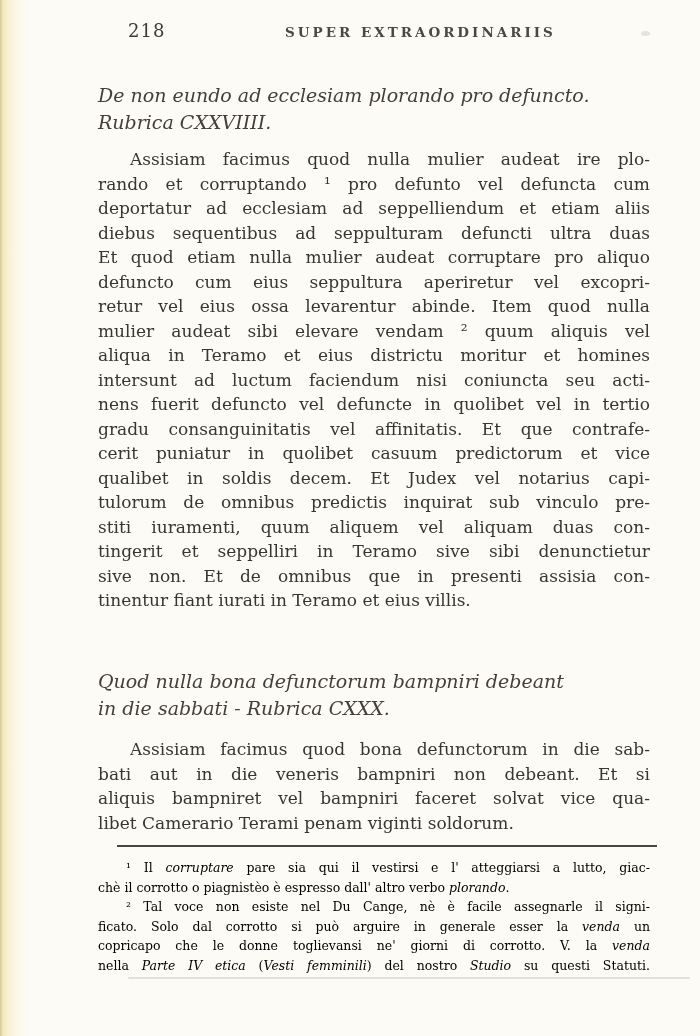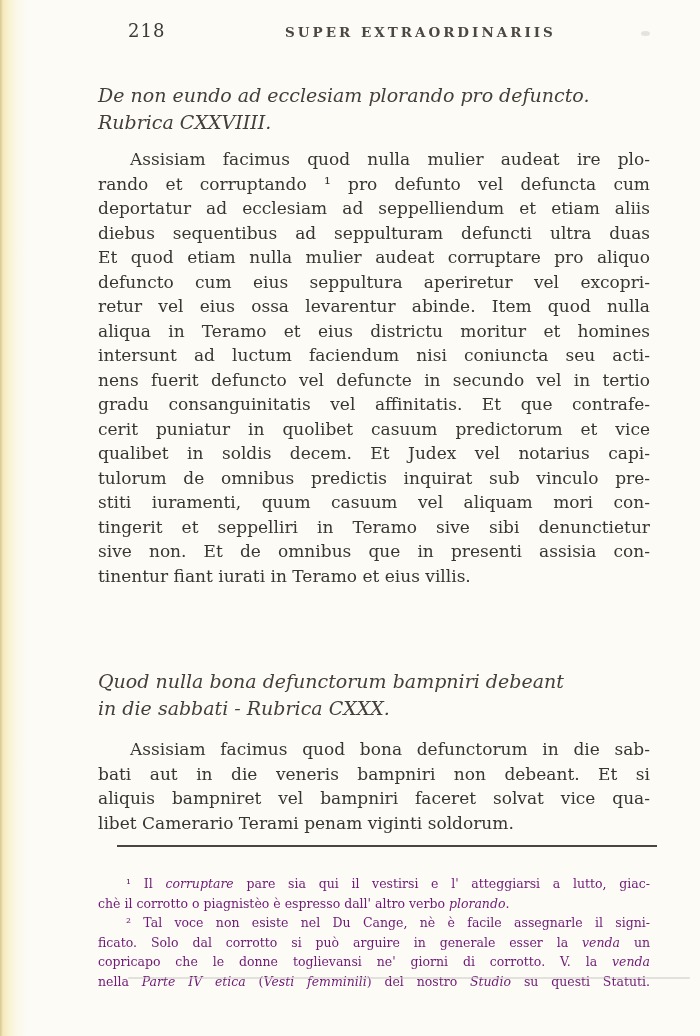--- a/index.html
+++ b/index.html
@@ -39,21 +39,21 @@
   .p2{top:737px;}
   .bl{
     text-align:justify;text-align-last:justify;text-justify:inter-word;
     white-space:normal;height:24.5px;overflow:visible;
   }
   .bl.ind{text-indent:32px;}
   .bl.last{text-align-last:left;}
   .fn-rule{
     position:absolute;left:117px;top:845px;width:540px;height:1.5px;background:#4a463f;
   }
-  .footnotes{top:858px;font-size:12.5px;line-height:19.6px;color:#701a75;margin-top:16px;}
+  .footnotes{top:858px;font-size:12.5px;line-height:19.6px;color:#000000;}
   .fn-line{
     text-align:justify;text-align-last:justify;text-justify:inter-word;height:19.6px;
   }
   .fn-line.ind{text-indent:28px;}
   .fn-line.last{text-align-last:left;}
   .it{font-style:italic;}
 </style>
 </head>
 <body>
 
@@ -69,28 +69,29 @@
 </div>
 
 <div class="col para p1">
   <div class="bl ind">Assisiam facimus quod nulla mulier audeat ire plo-</div>
   <div class="bl">rando et corruptando ¹ pro defunto vel defuncta cum</div>
   <div class="bl">deportatur ad ecclesiam ad seppelliendum et etiam aliis</div>
   <div class="bl">diebus sequentibus ad seppulturam defuncti ultra duas</div>
   <div class="bl">Et quod etiam nulla mulier audeat corruptare pro aliquo</div>
   <div class="bl">defuncto cum eius seppultura aperiretur vel excopri-</div>
   <div class="bl">retur vel eius ossa levarentur abinde. Item quod nulla</div>
+  <div class="bl">mulier audeat sibi elevare vendam ² quum aliquis vel</div>
   <div class="bl">aliqua in Teramo et eius districtu moritur et homines</div>
   <div class="bl">intersunt ad luctum faciendum nisi coniuncta seu acti-</div>
-  <div class="bl">nens fuerit defuncto vel defuncte in secundo vel in tertio</div>
+  <div class="bl">nens fuerit defuncto vel defuncte in quolibet vel in tertio</div>
   <div class="bl">gradu consanguinitatis vel affinitatis. Et que contrafe-</div>
   <div class="bl">cerit puniatur in quolibet casuum predictorum et vice</div>
   <div class="bl">qualibet in soldis decem. Et Judex vel notarius capi-</div>
   <div class="bl">tulorum de omnibus predictis inquirat sub vinculo pre-</div>
-  <div class="bl">stiti iuramenti, quum casuum vel aliquam mori con-</div>
+  <div class="bl">stiti iuramenti, quum aliquem vel aliquam duas con-</div>
   <div class="bl">tingerit et seppelliri in Teramo sive sibi denunctietur</div>
   <div class="bl">sive non. Et de omnibus que in presenti assisia con-</div>
   <div class="bl last">tinentur fiant iurati in Teramo et eius villis.</div>
 </div>
 
 <div class="col heading h2">
   <div>Quod nulla bona defunctorum bampniri debeant</div>
   <div>in die sabbati - Rubrica CXXX.</div>
 </div>
 

